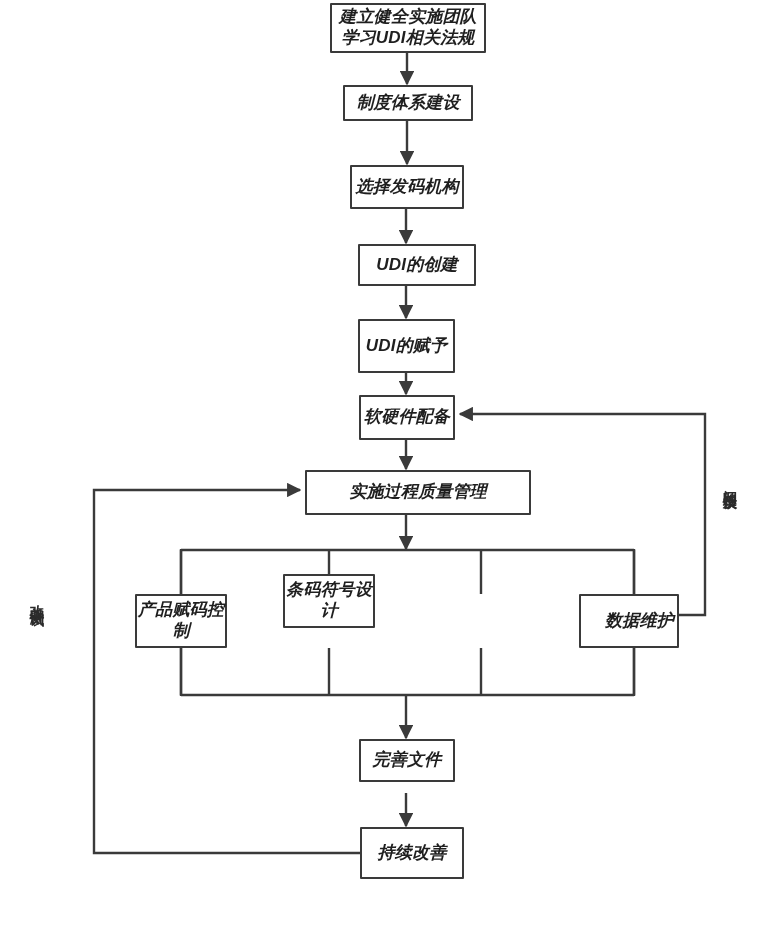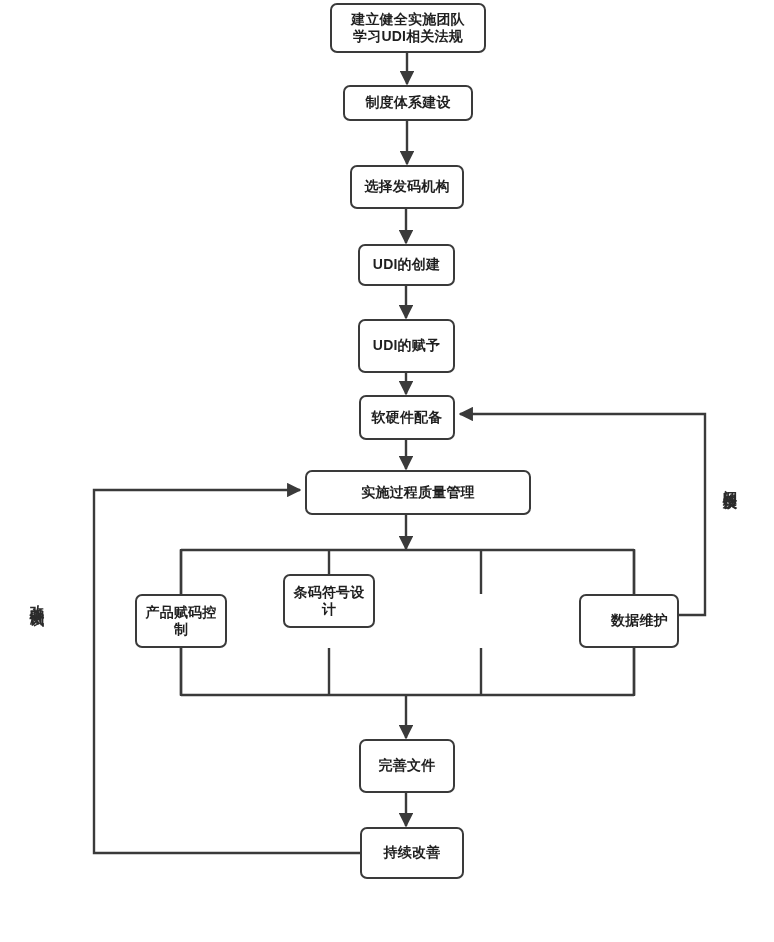--- a/index.html
+++ b/index.html
@@ -22,32 +22,33 @@
     left: 0;
     top: 0;
     width: 774px;
     height: 942px;
     pointer-events: none;
   }
   .node {
     position: absolute;
     box-sizing: border-box;
     border: 2px solid #3a3a3a;
-    border-radius: 7px;
+    border-radius: 1px;
     background: #ffffff;
     color: #1f1f1f;
     display: flex;
     align-items: center;
     justify-content: center;
     text-align: center;
     font-weight: bold;
-    font-size: 14px;
+    font-size: 17px;
     line-height: 1.22;
     letter-spacing: 0.2px;
     white-space: pre-line;
+    font-style: italic;
   }
   .vlabel {
     position: absolute;
     color: #2b2b2b;
     font-weight: bold;
     font-size: 14.5px;
     line-height: 1.38;
     writing-mode: vertical-rl;
     text-orientation: upright;
     letter-spacing: 2px;
@@ -100,38 +101,38 @@
     </g>
   </svg>
 
   <div class="node" style="left:330px; top:3px; width:156px; height:50px;">建立健全实施团队
 学习UDI相关法规</div>
 
   <div class="node" style="left:343px; top:85px; width:130px; height:36px;">制度体系建设</div>
 
   <div class="node" style="left:350px; top:165px; width:114px; height:44px;">选择发码机构</div>
 
-  <div class="node" style="left:358px; top:244px; width:97px; height:42px;">UDI的创建</div>
+  <div class="node" style="left:358px; top:244px; width:118px; height:42px;">UDI的创建</div>
 
   <div class="node" style="left:358px; top:319px; width:97px; height:54px;">UDI的赋予</div>
 
   <div class="node" style="left:359px; top:395px; width:96px; height:45px;">软硬件配备</div>
 
   <div class="node" style="left:305px; top:470px; width:226px; height:45px;">实施过程质量管理</div>
 
   <div class="node" style="left:135px; top:594px; width:92px; height:54px;">产品赋码控
 制</div>
 
   <div class="node" style="left:283px; top:574px; width:92px; height:54px;">条码符号设
 计</div>
 
 
   <div class="node" style="left:579px; top:594px; width:100px; height:54px;padding-left:21px;">数据维护</div>
 
-  <div class="node" style="left:359px; top:739px; width:96px; height:54px;">完善文件</div>
+  <div class="node" style="left:359px; top:739px; width:96px; height:43px;">完善文件</div>
 
   <div class="node" style="left:360px; top:827px; width:104px; height:52px;">持续改善</div>
 
   <div class="vlabel" style="left:720px; top:478px;">问题反馈</div>
 
   <div class="vlabel" style="left:27px; top:594px;">改善测试</div>
 
 </div>
 
 </body></html>

